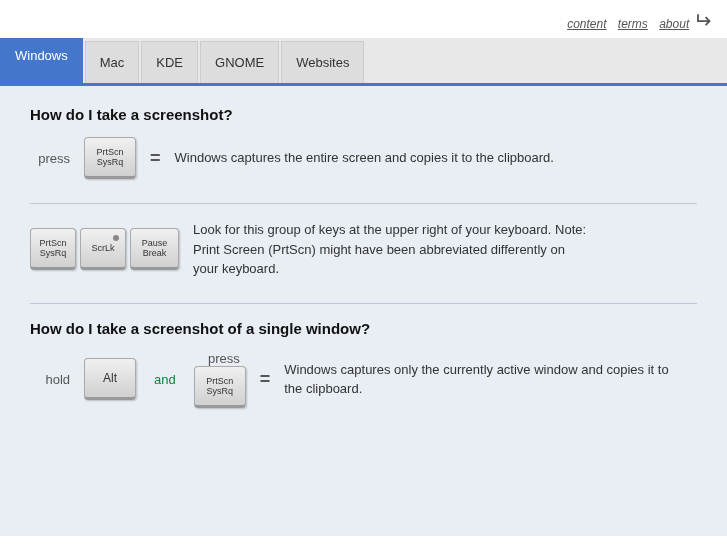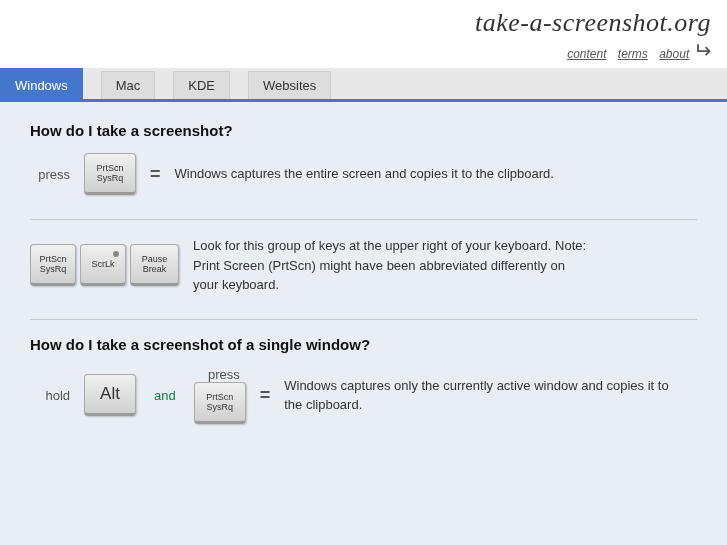--- a/index.html
+++ b/index.html
@@ -37,28 +37,28 @@
 
     
     .tab-bar {
       background: #e8e8e8;
       border-bottom: 3px solid #4477cc;
       display: flex;
       align-items: stretch;
       padding: 0 0 0 0;
     }
     .tab {
-      padding: 6px 14px;
+      padding: 13px 14px;
       font-size: 13px;
       cursor: pointer;
       border: 1px solid #ccc;
       border-bottom: none;
       background: #ddd;
       color: #333;
-      margin-right: 18px;
+      margin-right: 2px;
       margin-top: 3px;
     }
     .tab.active {
       background: #4477cc;
       color: #fff;
       border-color: #4477cc;
       margin-top: 0;
       padding-top: 9px;
     }
 
@@ -125,21 +125,21 @@
     .key-pause {
       width: 49px;
       height: 42px;
       padding: 3px;
     }
 
     .key-alt {
       width: 52px;
       height: 42px;
       padding: 4px;
-      font-size: 17px;
+      font-size: 12px;
     }
 
     .equals-sign {
       font-size: 18px;
       color: #555;
       font-weight: bold;
     }
 
     .description-text {
       font-size: 13px;
@@ -186,33 +186,33 @@
     .and-text {
       font-size: 13px;
       color: #15803d;
       margin: 0 4px;
     }
   </style>
 </head>
 <body>
 
 <div class="header">
-  <div class="site-title">take-a-screenshot.org</div>
   <div class="header-nav">
     <a>content</a>
     <a>terms</a>
     <a>about</a>
     <span class="logo-curl">↵</span>
   </div>
 </div>
 
 <div class="tab-bar">
   <div class="tab active">Windows</div>
   <div class="tab">Mac</div>
   <div class="tab">KDE</div>
+  <div class="tab">GNOME</div>
   <div class="tab">Websites</div>
 </div>
 
 <div class="main-content">
 
   <div class="section">
     <div class="section-title">How do I take a screenshot?</div>
     <div class="demo-row">
       <span class="label-text">press</span>
       <div class="key key-prtscn">

